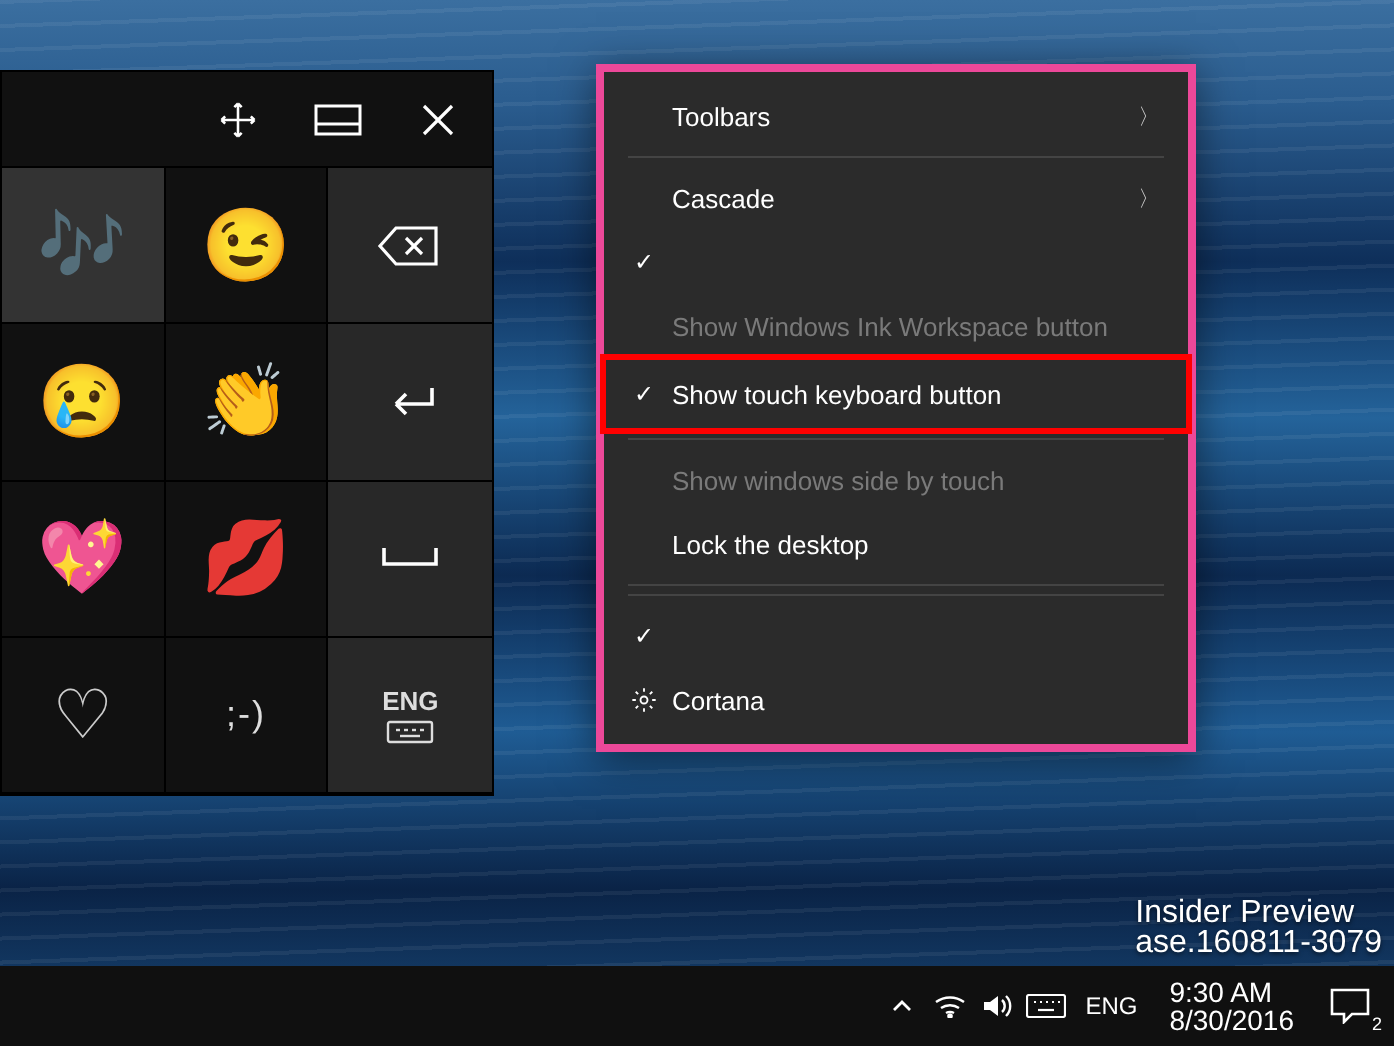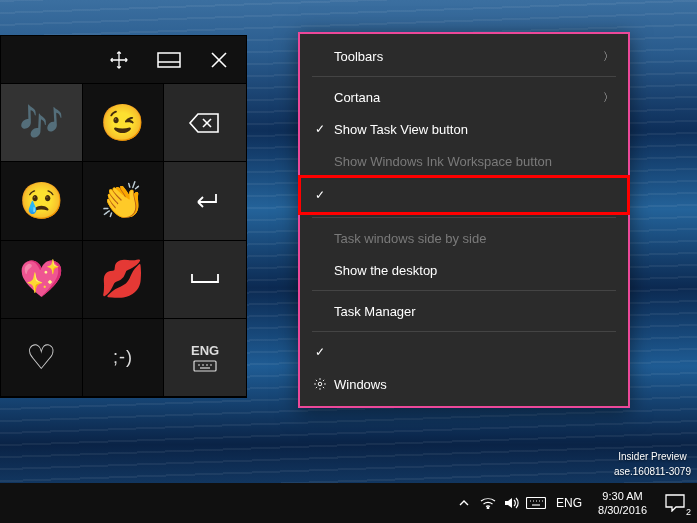--- a/index.html
+++ b/index.html
@@ -41,48 +41,48 @@
   }
   .tk-cell:nth-child(3n){ border-right: none; }
   .tk-cell.key { background: #282828; }
   .tk-cell.face { font-size: 18px; letter-spacing: 1px; color:#ddd; }
   .tk-cell.lang { font-size: 13px; font-weight: 600; color:#ddd; gap:2px;}
   .tk-cell.active { background: #333; }
   svg { display: block; }
 
   
   .menu {
-    position: absolute; left: 298px; top: 32px; width: 332px;
+    position: absolute; left: 298px; top: 32px; width: 300px;
     background: #2b2b2b; color: #fff; font-size: 13px;
-    box-shadow: 0 4px 20px rgba(0,0,0,.5); border:2px solid #ec4899;
+    box-shadow: 0 4px 20px rgba(0,0,0,.5); border:4px solid #ec4899;
     padding: 6px 0;
   }
   .mi { display: flex; align-items: center; height: 32px; padding: 0 14px 0 10px; cursor: pointer; }
   .mi .ico { width: 20px; display:flex; justify-content:center; font-size:12px;}
   .mi .lbl { flex: 1; padding-left: 4px;}
   .mi .arw { font-size: 11px; color:#ccc;}
   .mi.disabled { color: #7a7a7a; cursor: default; align-items: center; }
   .sep { height: 1px; background: #444; margin: 4px 12px; }
   .highlight { outline: 3px solid #ff0000; outline-offset: -1px; height:36px;}
 
   
   .taskbar {
     position: absolute; bottom: 0; left: 0; right: 0; height: 40px;
     background: #101010; color: #fff; font-size: 12px;
     display: flex; align-items: center; justify-content: flex-end;
     padding-right: 2px;
   }
   .tray { display:flex; align-items:center; height:100%;}
   .tray-ico { width: 24px; height:100%; display:flex; align-items:center; justify-content:center; cursor:pointer;}
   .lang { font-size: 12px; padding: 0 8px; cursor:pointer;}
-  .clock { text-align:center; line-height: 14px; font-size: 11px; padding: 0 8px; cursor:pointer;}
+  .clock { text-align:left; line-height: 14px; font-size: 14px; padding: 0 8px; cursor:pointer;}
   .notif { width: 40px; height:100%; display:flex; align-items:center; justify-content:center; cursor:pointer; position:relative;}
 
   .watermark{
-    position:absolute; right:6px; bottom:44px; text-align:center; color:#fff; font-size:10px; line-height:15px;
+    position:absolute; right:6px; bottom:44px; text-align:left; color:#fff; font-size:16px; line-height:15px;
     text-shadow:0 1px 2px rgba(0,0,0,.6);
   }
 </style>
 </head>
 <body>
 
 <div class="water"></div>
 
 <div class="tk">
   <div class="tk-top">
@@ -146,60 +146,56 @@
 
 <div class="menu">
   <div class="mi">
     <span class="ico"></span>
     <span class="lbl">Toolbars</span>
     <span class="arw">〉</span>
   </div>
   <div class="sep"></div>
   <div class="mi">
     <span class="ico"></span>
-    <span class="lbl">Cortana</span>
+    <span class="lbl">Cascade</span>
     <span class="arw">〉</span>
   </div>
   <div class="mi">
     <span class="ico">✓</span>
-    <span class="lbl">Show Task View button</span>
   </div>
   <div class="mi disabled">
     <span class="ico"></span>
     <span class="lbl">Show Windows Ink Workspace button</span>
   </div>
   <div class="mi highlight">
     <span class="ico">✓</span>
+    <span class="lbl">Show touch keyboard button</span>
   </div>
   <div class="sep"></div>
   <div class="mi disabled">
     <span class="ico"></span>
-    <span class="lbl">Task windows side by side</span>
-  </div>
-  <div class="mi">
-    <span class="ico"></span>
-    <span class="lbl">Show the desktop</span>
-  </div>
-  <div class="sep"></div>
-  <div class="mi">
-    <span class="ico"></span>
-    <span class="lbl">Task Manager</span>
-  </div>
+    <span class="lbl">Show windows side by touch</span>
+  </div>
+  <div class="mi">
+    <span class="ico"></span>
+    <span class="lbl">Lock the desktop</span>
+  </div>
+  <div class="sep"></div>
   <div class="sep"></div>
   <div class="mi">
     <span class="ico">✓</span>
   </div>
   <div class="mi">
     <span class="ico">
       <svg width="14" height="14" viewBox="0 0 24 24" fill="none" stroke="#fff" stroke-width="1.6">
         <circle cx="12" cy="12" r="3"></circle>
         <path d="M12 2v3M12 19v3M2 12h3M19 12h3M4.9 4.9l2.1 2.1M17 17l2.1 2.1M4.9 19.1L7 17M17 7l2.1-2.1"></path>
       </svg>
     </span>
-    <span class="lbl">Windows</span>
+    <span class="lbl">Cortana</span>
   </div>
 </div>
 
 <div class="watermark">
   <div>Insider Preview</div>
   <div>ase.160811-3079</div>
 </div>
 
 <div class="taskbar">
   <div class="tray">

